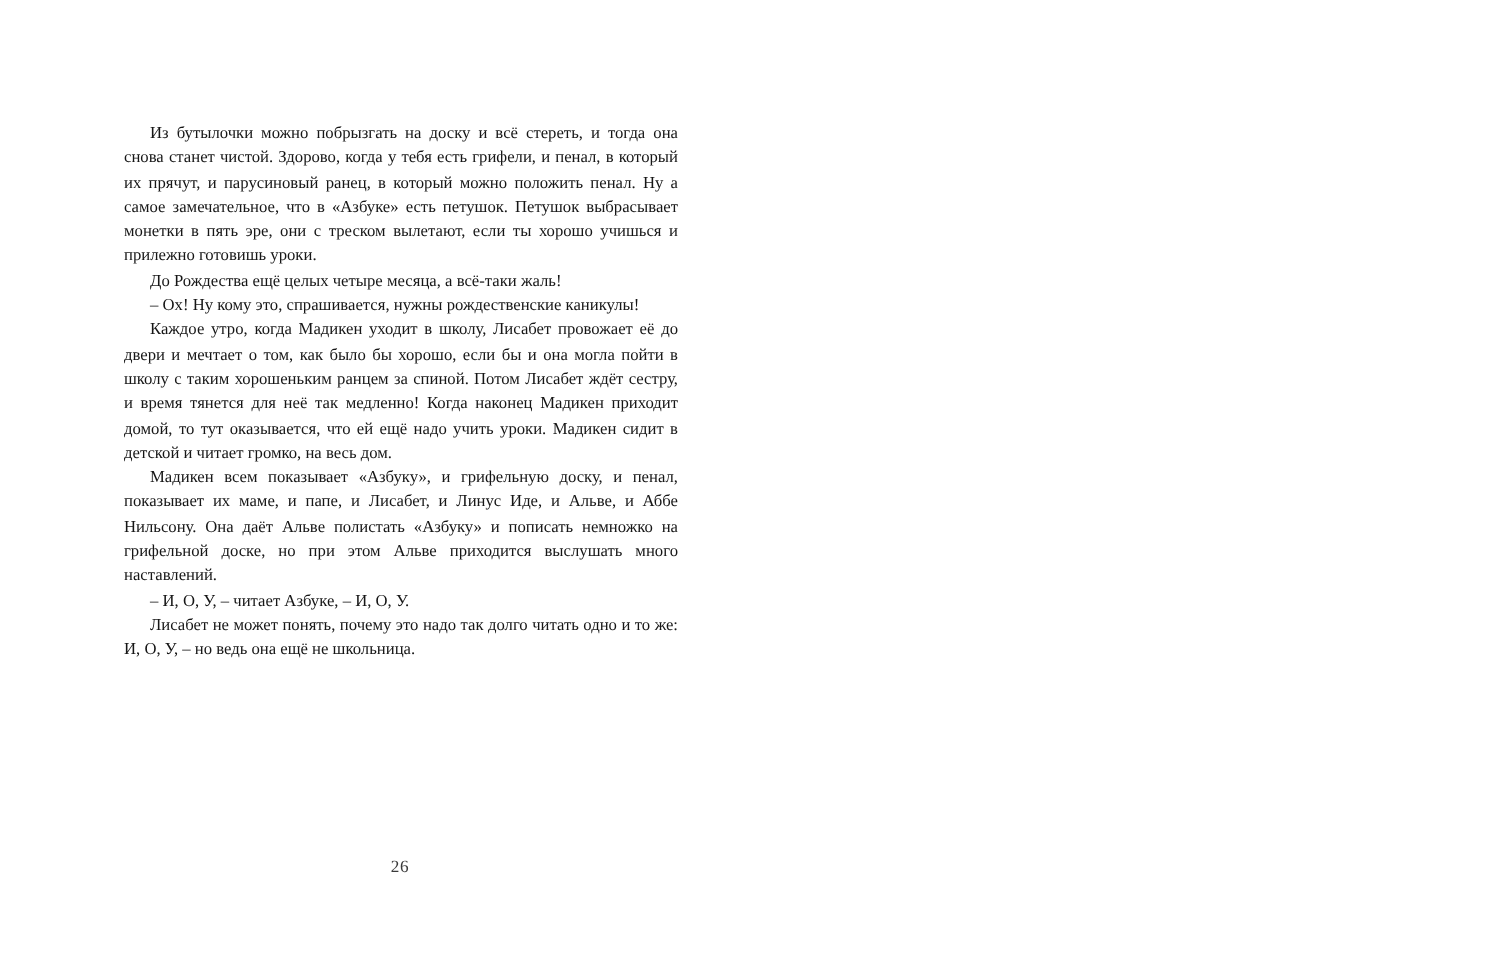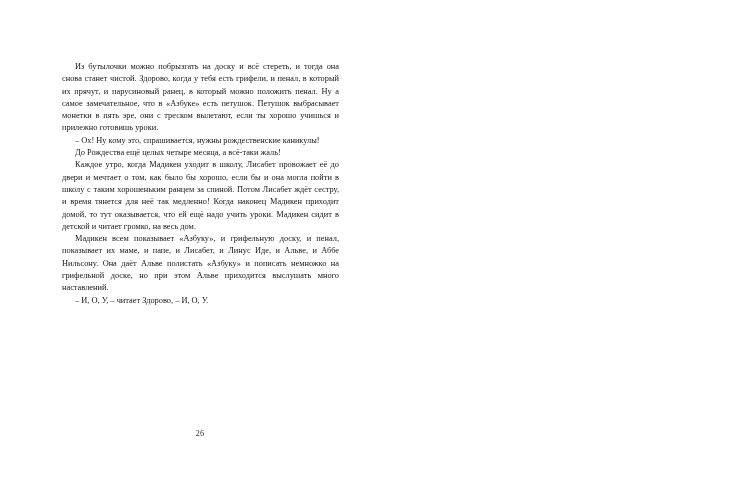--- a/index.html
+++ b/index.html
@@ -60,25 +60,26 @@
   .pn-left  { left: 180px; top: 428px; }
 </style>
 </head>
 <body>
 
 <div class="spread">
 
   <div class="page page-left">
     <div class="column col-left">
       <p>Из бутылочки можно побрызгать на доску и всё стереть, и тогда она снова станет чистой. Здорово, когда у тебя есть грифели, и пенал, в который их прячут, и парусиновый ранец, в который можно положить пенал. Ну а самое замечательное, что в «Азбуке» есть петушок. Петушок выбрасывает монетки в пять эре, они с треском вылетают, если ты хорошо учишься и прилежно готовишь уроки.</p>
+      <p>До Рождества ещё целых четыре месяца, а всё-таки жаль!</p>
       <p>– Ох! Ну кому это, спрашивается, нужны рождественские каникулы!</p>
-      <p>До Рождества ещё целых четыре месяца, а всё-таки жаль!</p>
       <p>Каждое утро, когда Мадикен уходит в школу, Лисабет провожает её до двери и мечтает о том, как было бы хорошо, если бы и она могла пойти в школу с таким хорошеньким ранцем за спиной. Потом Лисабет ждёт сестру, и время тянется для неё так медленно! Когда наконец Мадикен приходит домой, то тут оказывается, что ей ещё надо учить уроки. Мадикен сидит в детской и читает громко, на весь дом.</p>
       <p>Мадикен всем показывает «Азбуку», и грифельную доску, и пенал, показывает их маме, и папе, и Лисабет, и Линус Иде, и Альве, и Аббе Нильсону. Она даёт Альве полистать «Азбуку» и пописать немножко на грифельной доске, но при этом Альве приходится выслушать много наставлений.</p>
-      <p>– И, О, У, – читает Здорово, – И, О, У.</p>
+      <p>– И, О, У, – читает Азбуке, – И, О, У.</p>
+      <p>Лисабет не может понять, почему это надо так долго читать одно и то же: И, О, У, – но ведь она ещё не школьница.</p>
     </div>
     <div class="page-number pn-left">26</div>
   </div>
 
   <div class="page page-right">
 
     
 
     
     

